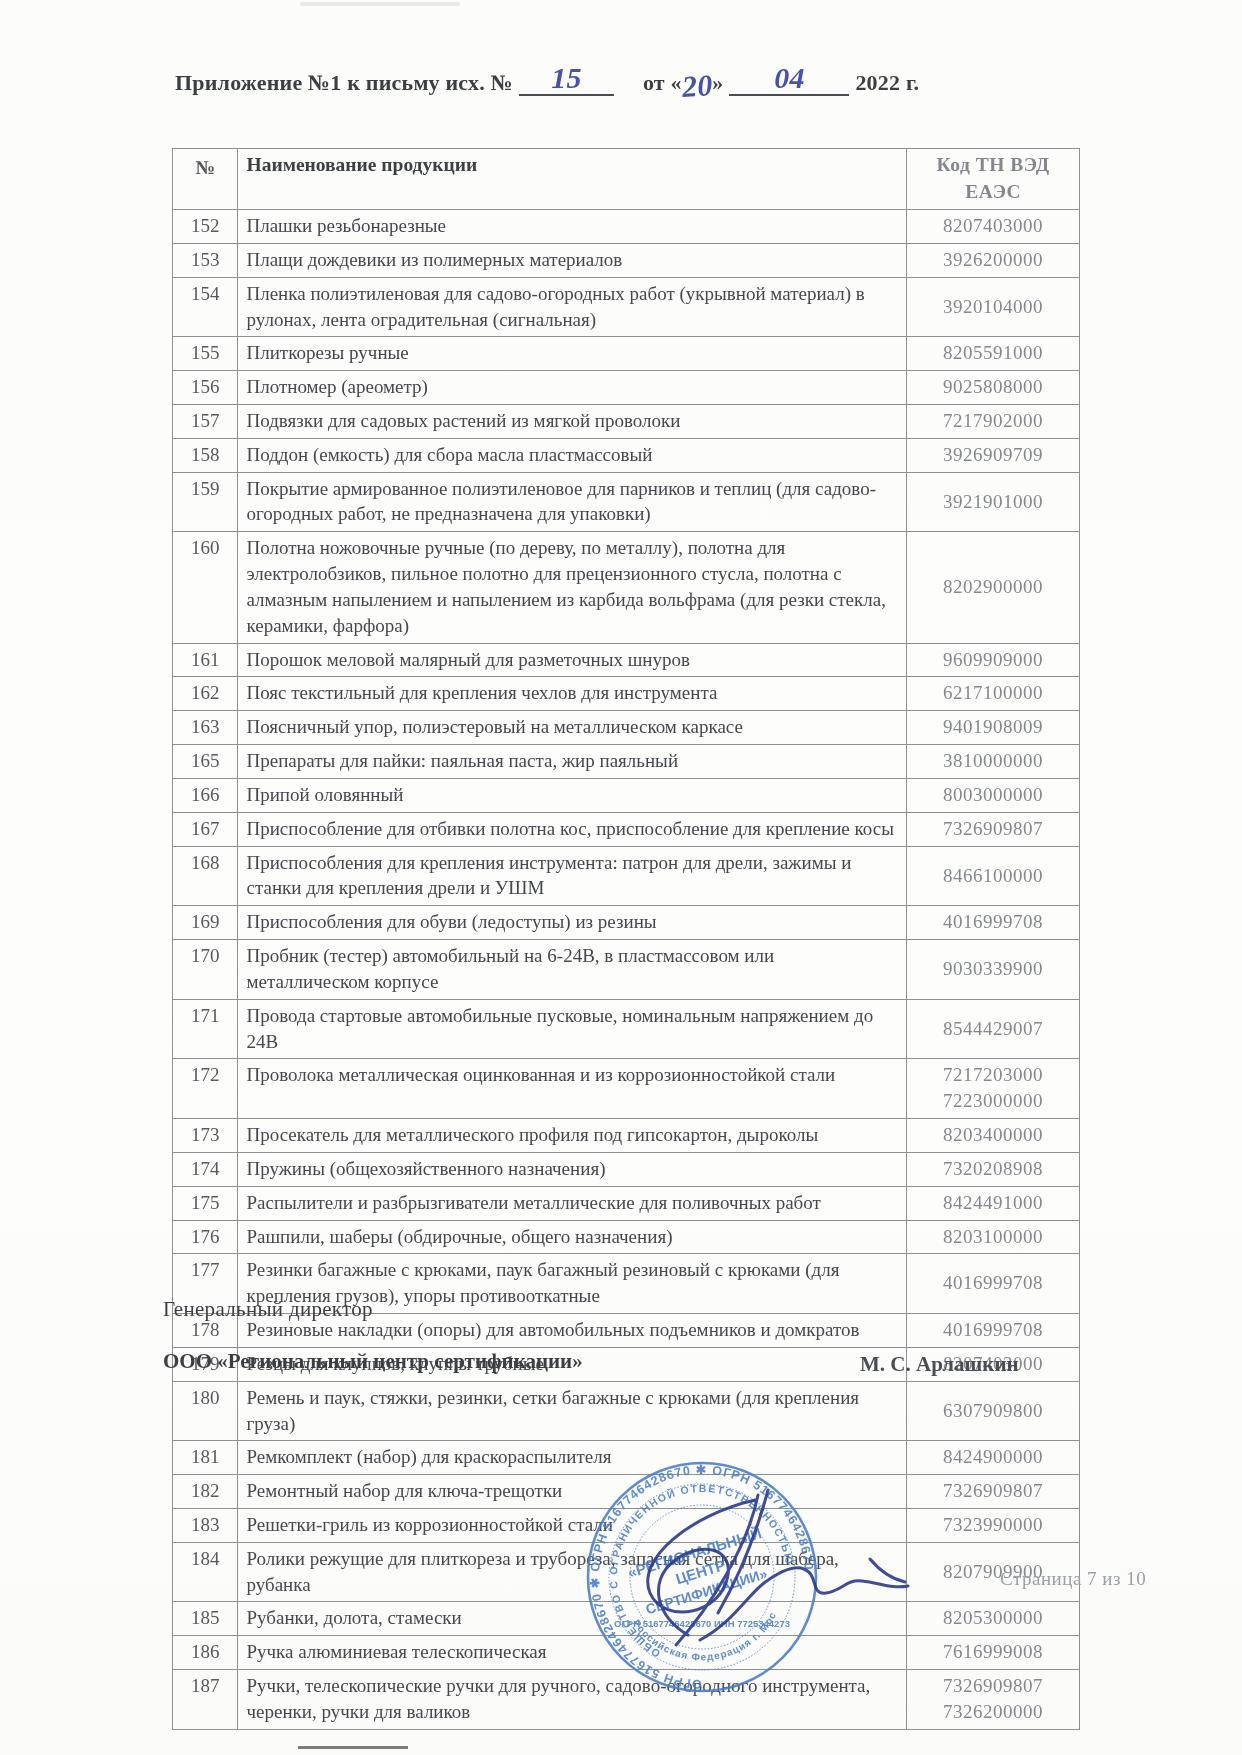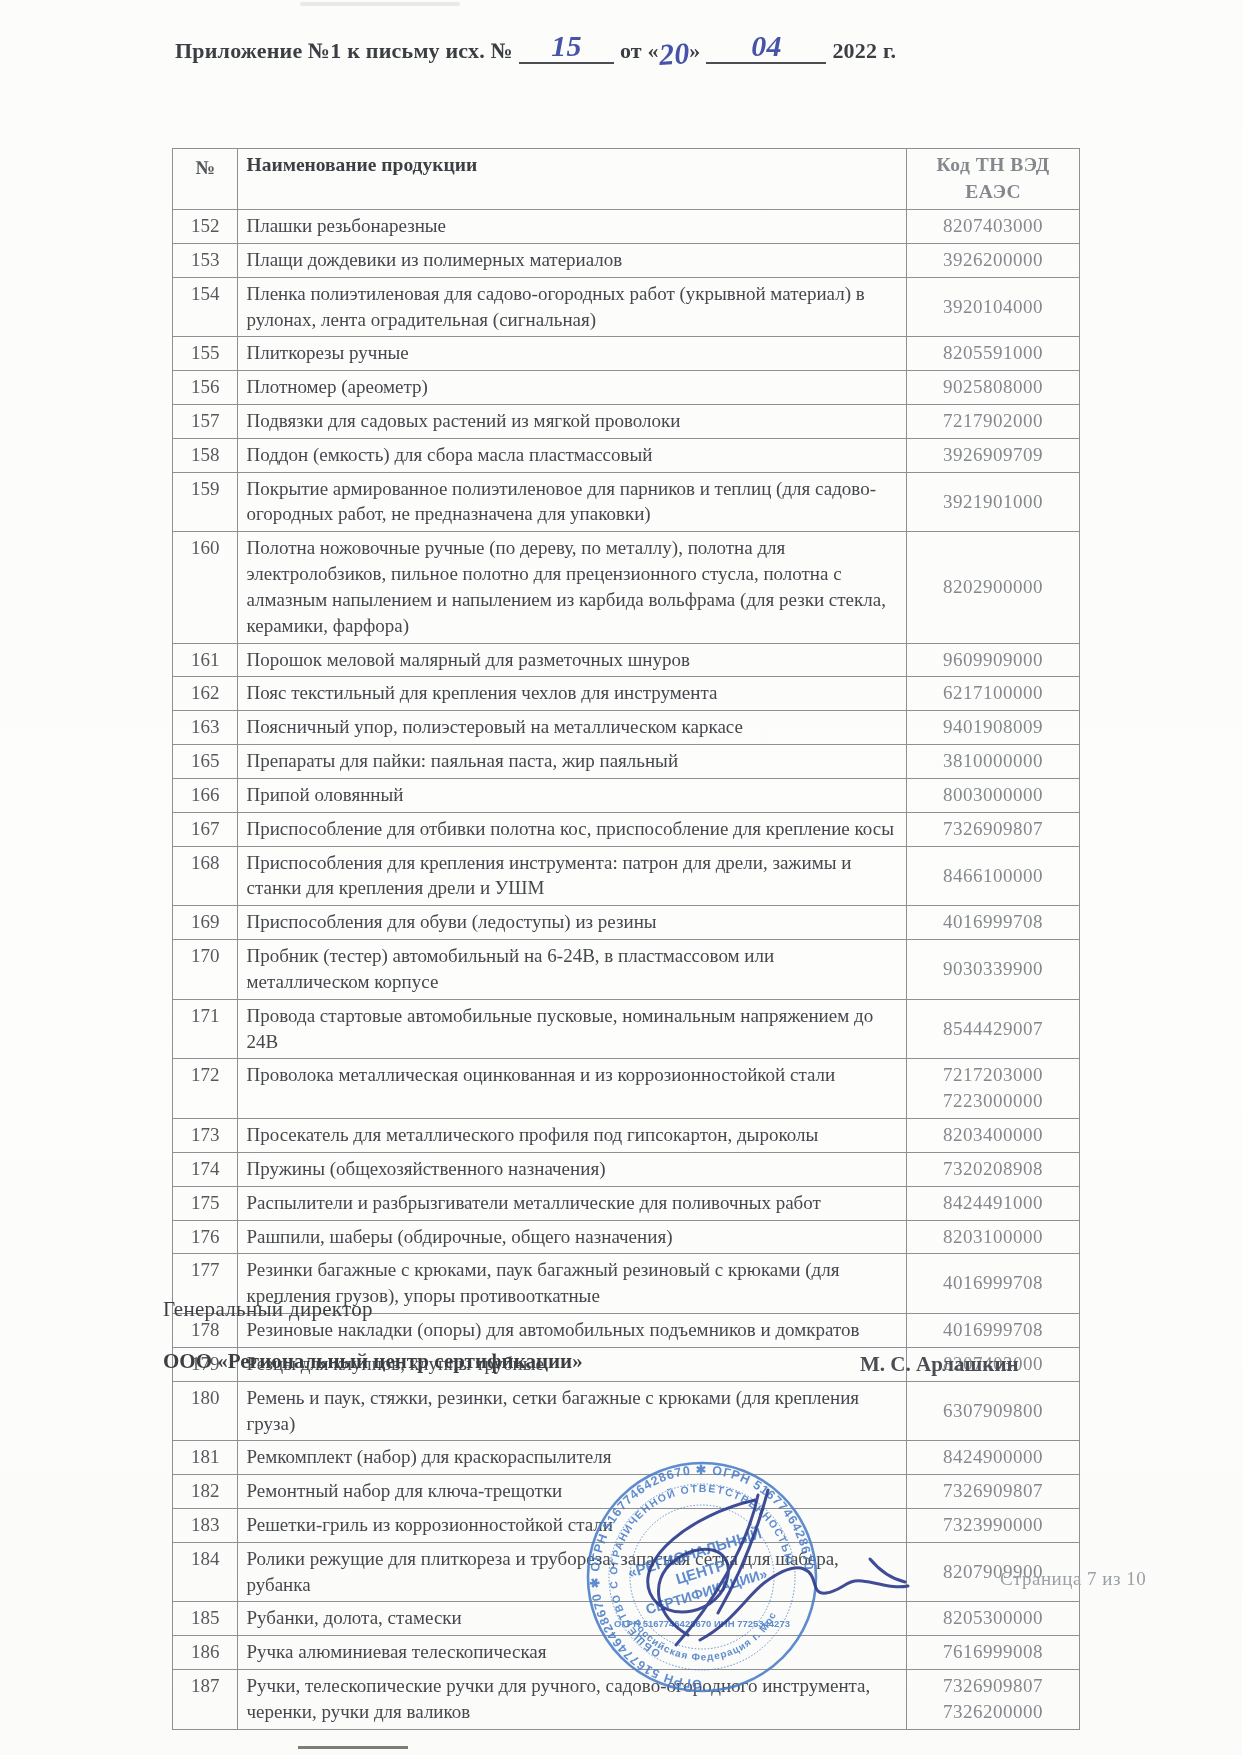--- a/index.html
+++ b/index.html
@@ -17,38 +17,38 @@
   .artifact-top{
     position:absolute;left:300px;top:2px;width:160px;height:4px;
     background:#d8d8d6;opacity:.55;border-radius:2px;
   }
   .artifact-bottom{
     position:absolute;left:298px;top:1746px;width:110px;height:3px;
     background:#55514c;opacity:.75;
   }
   
   .doc-header{
-    position:absolute;left:175px;top:36px;width:920px;
+    position:absolute;left:175px;top:68px;width:920px;
     font-size:22px;font-weight:bold;color:#3b3e42;
     display:flex;align-items:flex-end;white-space:nowrap;
     letter-spacing:.2px;
   }
   .hw{
     font-family:"Liberation Serif",serif;
     font-style:italic;font-weight:bold;
     color:#4553a8;font-size:30px;line-height:20px;
     transform:rotate(-4deg);
   }
   .blank{
     display:inline-block;border-bottom:2px solid #4a4d52;
     text-align:center;margin:0 6px;
   }
   .blank.num{width:95px;}
   .blank.month{width:120px;}
-  .quote-group{margin-left:0;}
+  .quote-group{margin-left:23px;}
   
   .table-wrap{
     position:absolute;left:172px;top:148px;width:908px;
   }
   table.products{
     border-collapse:collapse;width:100%;
     font-size:19px;color:#45484d;
   }
   table.products th, table.products td{
     border:1px solid #8e9093;

